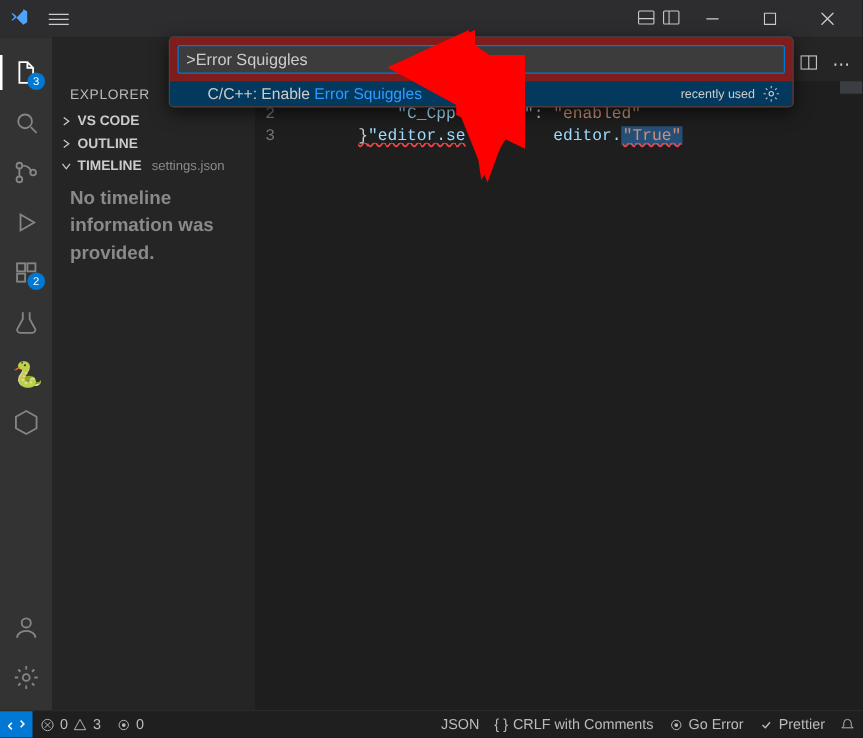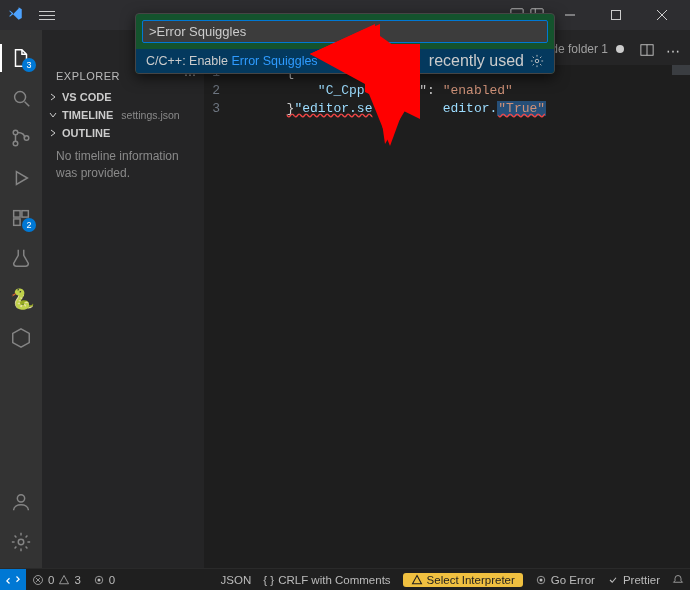--- a/index.html
+++ b/index.html
@@ -36,21 +36,21 @@
   .activity-bar .bottom-group { margin-top:auto; margin-bottom:6px; }
   .badge { position:absolute; bottom:6px; right:6px; background:#0078d4; color:#fff; border-radius:8px; font-size:9px; min-width:14px; height:14px; display:flex; align-items:center; justify-content:center; padding:0 3px; }
   
   .sidebar { width:162px; background:#252526; display:flex; flex-direction:column; }
   .sidebar-title { font-size:11px; color:#bbbbbb; padding:8px 14px 6px; letter-spacing:0.5px; }
   .sidebar-header-row { display:flex; align-items:center; justify-content:space-between; padding-right:8px;margin-top:32px;}
   .section-header { display:flex; align-items:center; gap:4px; padding:3px 6px; font-size:11px; font-weight:600; cursor:pointer;text-align:right; }
   .section-header.expanded .chev { transform:rotate(90deg); }
   .chev { width:10px; height:10px; flex-shrink:0; transition:transform .1s; }
   .timeline-filename { font-weight:400; color:#8a8a8a; margin-left:4px; font-size:10.5px; }
-  .timeline-body { padding:6px 14px; color:#8a8a8a; font-size:12px; line-height:1.45; }
+  .timeline-body { padding:6px 14px; color:#8a8a8a; font-size:15px; line-height:1.45;font-weight:bold; }
   
   .editor-area { flex:1; display:flex; flex-direction:column; background:#1e1e1e; position:relative; }
   .tab-row { height:35px; background:#252526; display:flex; align-items:flex-end; padding:0 4px; }
   .tab-row .spacer { flex:1; }
   .tab { height:33px; display:flex; align-items:center; gap:6px; padding:0 10px; color:#a0a0a0; font-size:12px; cursor:pointer; position:relative; }
   .tab .tab-icon { width:14px; height:14px; }
   .tab .dirty { width:8px; height:8px; border-radius:50%; background:#ccc; margin-left:2px; }
   .tab-row .row-btn { width:26px; height:30px; display:flex; align-items:center; justify-content:center; cursor:pointer; }
   .tab-row .row-btn svg, .tab-row .row-btn .glyph { color:#ccc; width:14px; height:14px; font-size:14px; }
   
@@ -60,34 +60,34 @@
   .code { flex:1; padding-top:0; }
   .code-line { height:18px; white-space:pre; }
   .punct { color:#cccccc; }
   .key { color:#9cdcfe; }
   .string { color:#ce9178; }
   .squiggle-red { text-decoration: underline wavy #f44747; text-decoration-skip-ink:none; }
   .highlight-box { background:#264f78; display:inline-block; padding:0 1px; }
   .minimap-selection { position:absolute; right:0; top:35px; width:18px; height:10px; background:#3a3d41; }
   
   .command-palette {
-    position:absolute; top:13px; left:135px; width:420px;
-    background:#14532d; border:1px solid #454545; border-radius:4px;
+    position:absolute; top:29px; left:135px; width:500px;
+    background:#7f1d1d; border:1px solid #454545; border-radius:4px;
     box-shadow:0 4px 14px rgba(0,0,0,0.6); z-index:50; overflow:hidden;
   }
   .cp-input {
     margin:6px; padding:3px 6px; background:#3c3c3c; border:1px solid #0078d4;
     color:#ccc; font-size:13px; border-radius:2px;
   }
   .cp-results { }
   .cp-row { display:flex; align-items:center; justify-content:space-between; padding:3px 10px; font-size:12.5px; cursor:pointer; }
   .cp-row.selected { background:#04395e; }
-  .cp-row .left { color:#ccc; }
+  .cp-row .left { color:#ccc;margin-left:20px; }
   .cp-row .match { color:#2f9bff; }
-  .cp-row .right { display:flex; align-items:center; gap:6px; color:#ccc; font-size:16px; }
+  .cp-row .right { display:flex; align-items:center; gap:6px; color:#ccc; font-size:10px; }
   .cp-row .gear { width:14px; height:14px; color:#ccc; }
   
   .red-arrow { position:absolute; top:24px; left:310px; z-index:60; }
   
   .status-bar {
     height:22px; background:#1f1f1f; color:#bbbbbb;
     display:flex; align-items:center; font-size:11.5px; padding:0;
     border-top:1px solid #2a2a2a;
   }
   .status-bar .sb-item { display:flex; align-items:center; gap:4px; padding:0 6px; height:100%; cursor:pointer; }
@@ -215,33 +215,33 @@
     <div class="sidebar-header-row">
       <div class="sidebar-title">EXPLORER</div>
       <span class="glyph" style="color:#bbb;">⋯</span>
     </div>
     <div class="section-header">
       <svg class="chev" viewBox="0 0 10 10">
           <polyline points="3,2 7,5 3,8" fill="none" stroke="currentColor"></polyline>
         </svg>
       <span>VS CODE</span>
     </div>
+    <div class="section-header">
+      <svg class="chev" viewBox="0 0 10 10">
+          <polyline points="3,2 7,5 3,8" fill="none" stroke="currentColor"></polyline>
+        </svg>
+      <span>OUTLINE</span>
+    </div>
     <div class="section-header expanded">
       <svg class="chev" viewBox="0 0 10 10">
           <polyline points="3,2 7,5 3,8" fill="none" stroke="currentColor"></polyline>
         </svg>
       <span>TIMELINE</span>
       <span class="timeline-filename">settings.json</span>
       <span style="flex:1"></span>
-    </div>
-    <div class="section-header">
-      <svg class="chev" viewBox="0 0 10 10">
-          <polyline points="3,2 7,5 3,8" fill="none" stroke="currentColor"></polyline>
-        </svg>
-      <span>OUTLINE</span>
     </div>
     <div class="timeline-body">No timeline information was provided.</div>
   </div>
 
   <div class="editor-area">
     <div class="tab-row">
       <div class="spacer"></div>
       <div class="tab">
         <svg class="tab-icon" viewBox="0 0 16 16">
             <path fill="#f1c40f" d="M2 2l10 0 2 2 0 10-12 0z"></path>
@@ -327,28 +327,20 @@
   </div>
   <div class="spacer"></div>
   <div class="sb-item">
       <span>JSON</span>
     </div>
   <div class="sb-item">
     <span style="display:inline-block;">{ }</span>
     <span>CRLF with Comments</span>
   </div>
   <div class="sb-item">
-    <span class="yellow-btn">
-      <svg width="11" height="11" viewBox="0 0 16 16">
-          <path d="M8 2l6 11H2z" fill="none" stroke="#1e1e1e" stroke-width="1.4"></path>
-        </svg>
-      <span>Select Interpreter</span>
-    </span>
-  </div>
-  <div class="sb-item">
     <svg viewBox="0 0 16 16">
         <circle cx="8" cy="8" r="5" fill="none" stroke="currentColor"></circle>
         <circle cx="8" cy="8" r="2" fill="currentColor"></circle>
       </svg>
     <span>Go Error</span>
   </div>
   <div class="sb-item">
     <svg viewBox="0 0 16 16">
         <polyline points="4,8 7,11 12,5" fill="none" stroke="currentColor" stroke-width="1.5"></polyline>
       </svg>

